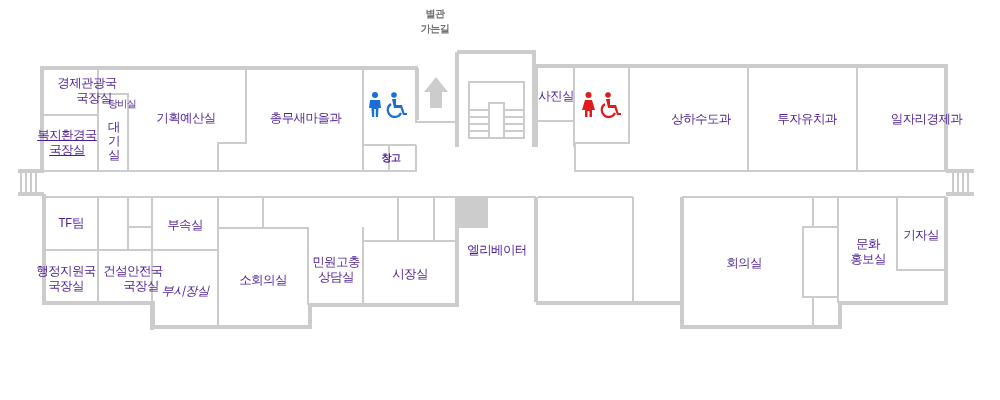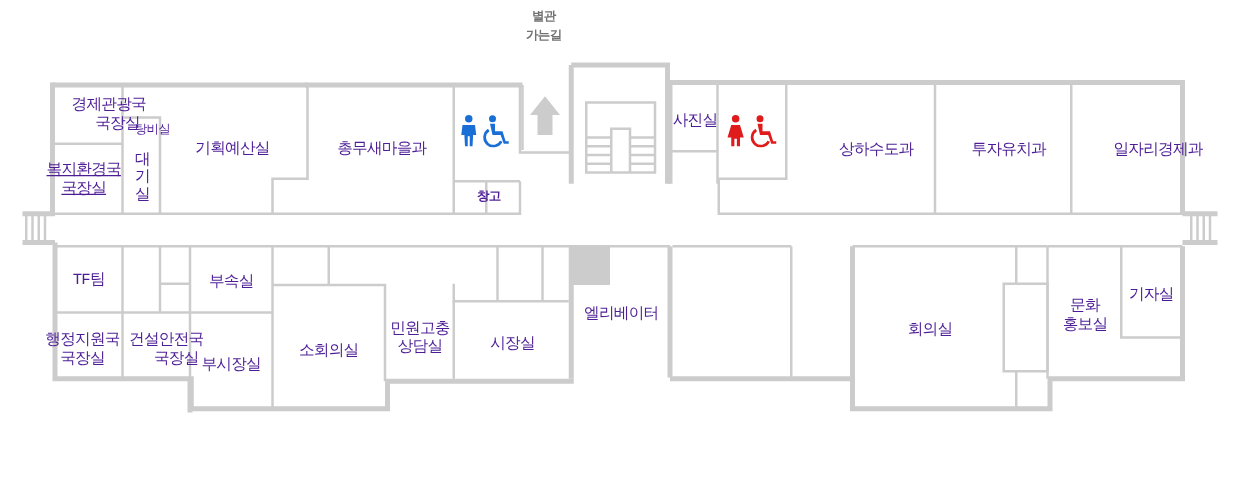--- a/index.html
+++ b/index.html
@@ -185,21 +185,21 @@
   <div>행정지원국</div>
   <div>국장실</div>
 </div>
 <div class="lbl" style="left:98px;top:263px;width:70px;">
   <div>건설안전국</div>
   <div style="padding-left:16px">국장실</div>
 </div>
 <div class="lbl" style="left:152px;top:217px;width:66px;">
   <div>부속실</div>
 </div>
-<div class="lbl" style="left:152px;top:283px;width:66px;">
+<div class="lbl" style="left:152px;top:283px;width:66px;font-style:italic;">
   <div>부시장실</div>
 </div>
 <div class="lbl" style="left:218px;top:272px;width:90px;">
   <div>소회의실</div>
 </div>
 <div class="lbl" style="left:308px;top:254px;width:56px;">
   <div>민원고충</div>
   <div>상담실</div>
 </div>
 <div class="lbl" style="left:363px;top:266px;width:94px;">

